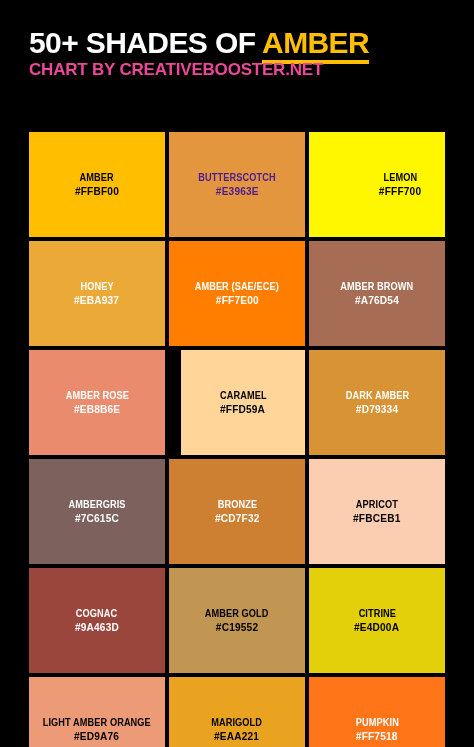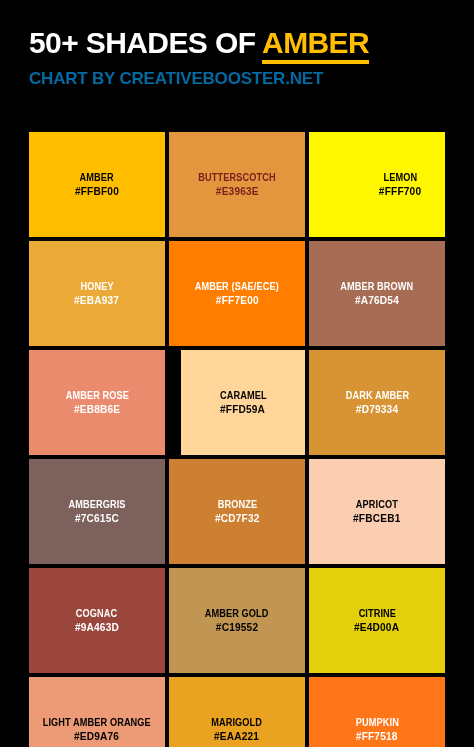--- a/index.html
+++ b/index.html
@@ -38,26 +38,25 @@
   }
   .title-main {
     color: #ffffff;
   }
   .title-accent {
     color: #ffbf00;
     border-bottom: 4px solid #ffbf00;
     padding-bottom: 1px;
   }
   .subtitle {
-    margin-top: 9px;
     font-size: 17px;
     font-weight: bold;
     letter-spacing: -0.2px;
     line-height: 20px;
-    color: #0369a1;
+    color: #ec4899;
     white-space: nowrap;
   }
 
   
   .grid {
     position: absolute;
     left: 29px;
     top: 132px;
     width: 416px;
     display: grid;
@@ -100,21 +99,21 @@
   <div class="header">
     <div class="title-line"><span class="title-main">50+ SHADES OF </span><span class="title-accent">AMBER</span></div>
     <div class="subtitle">CHART BY CREATIVEBOOSTER.NET</div>
   </div>
 
   <div class="grid" id="swatch-grid">
       <div class="swatch" style="background: rgb(255, 191, 0); color: rgb(0, 0, 0);">
         <div class="sw-name">AMBER</div>
         <div class="sw-hex">#FFBF00</div>
       </div>
-      <div class="swatch" style="background: rgb(227, 150, 62); color: #7f1d1d; align-items: center;">
+      <div class="swatch" style="background: rgb(227, 150, 62); color: #4c1d95; align-items: center;">
         <div class="sw-name">BUTTERSCOTCH</div>
         <div class="sw-hex">#E3963E</div>
       </div>
       <div class="swatch" style="background: rgb(255, 247, 0); color: rgb(0, 0, 0); padding-left: 48px;">
         <div class="sw-name">LEMON</div>
         <div class="sw-hex">#FFF700</div>
       </div>
       <div class="swatch" style="background: rgb(235, 169, 55); color: rgb(255, 255, 255);">
         <div class="sw-name">HONEY</div>
         <div class="sw-hex">#EBA937</div>

